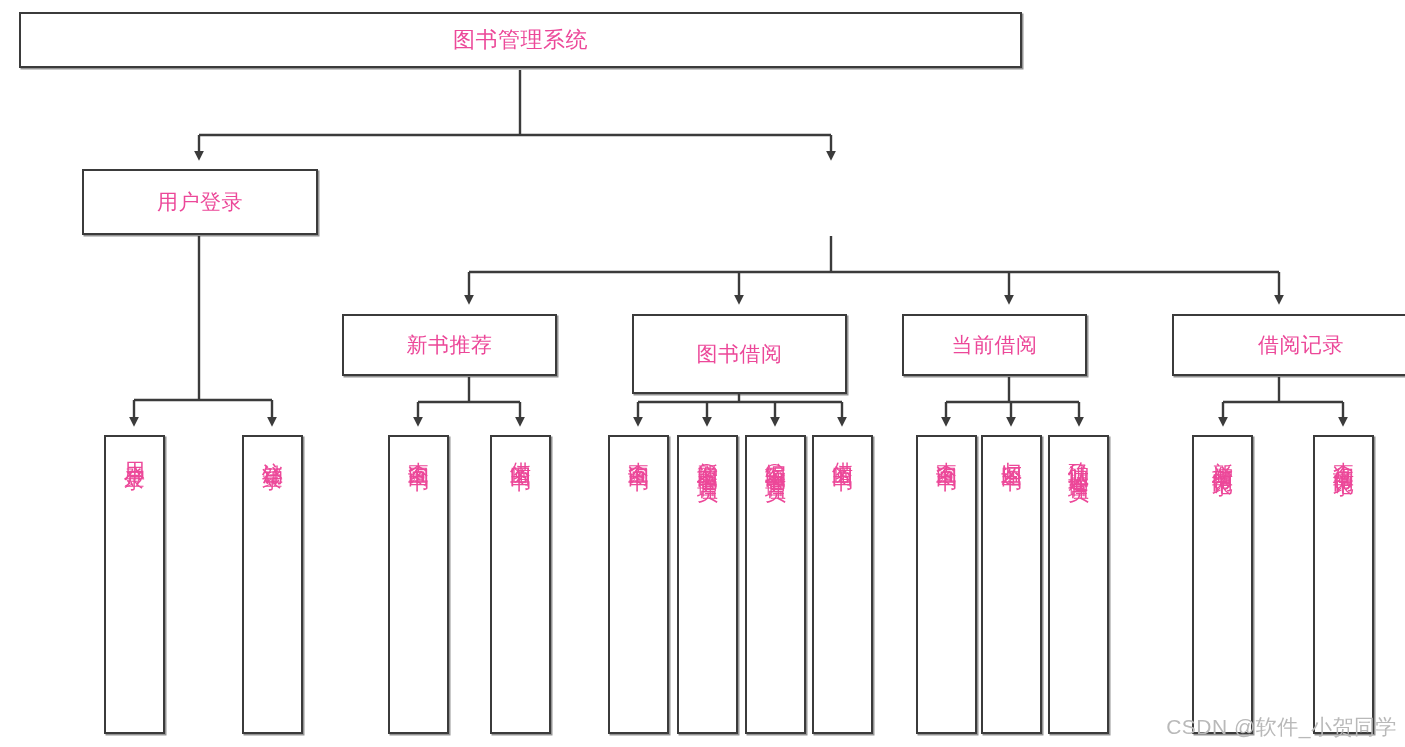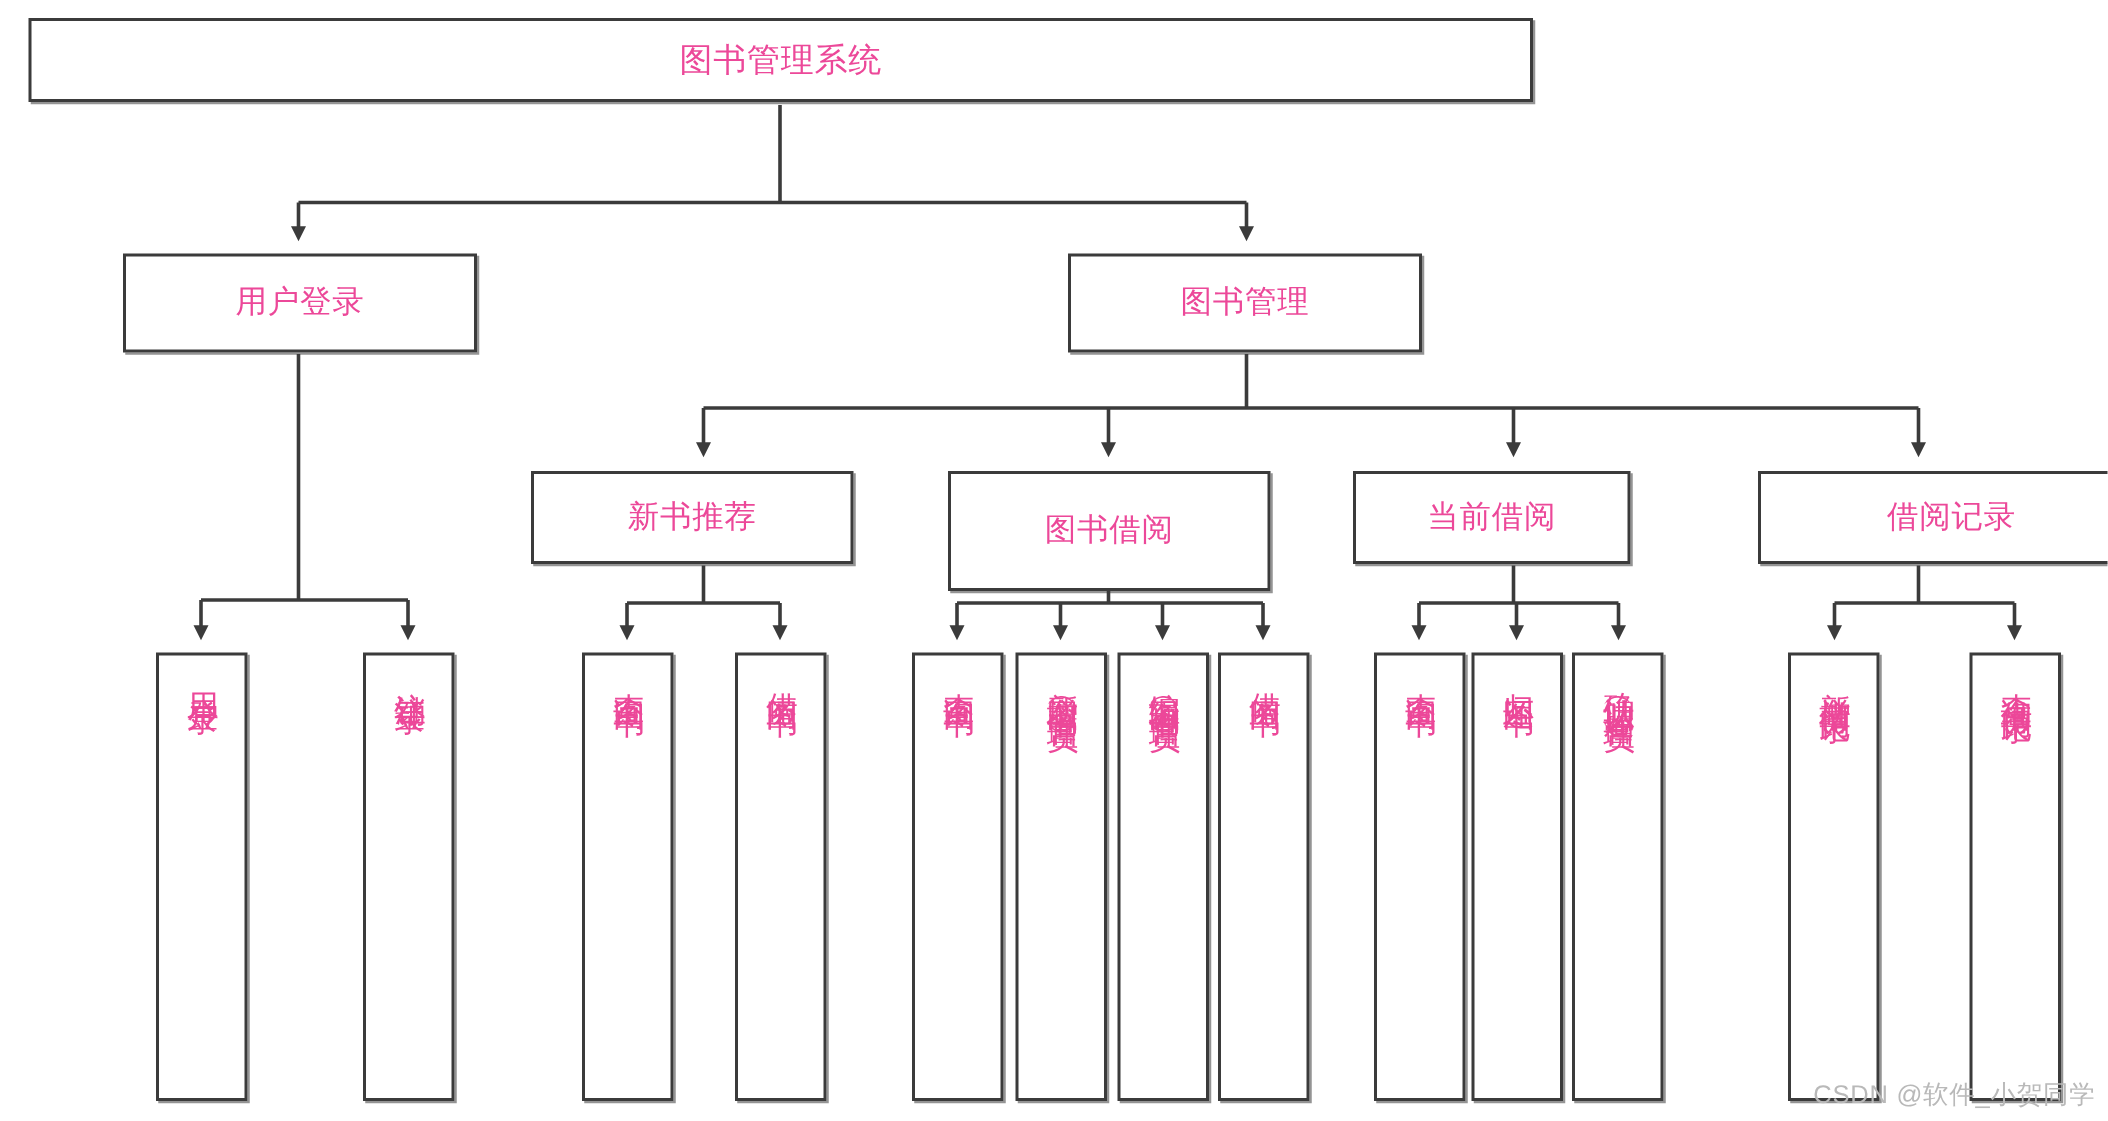--- a/index.html
+++ b/index.html
@@ -59,21 +59,21 @@
     max-height: 100%;
   }
   .node.root .label { font-size: 22px; }
   .node.lvl2 .label { font-size: 21px; }
   .node.lvl3 .label { font-size: 21px; }
 
   #watermark {
     position: absolute;
     right: 8px;
     bottom: 6px;
-    font-size: 17px;
+    font-size: 21px;
     color: #b9b9b9;
     letter-spacing: 0.5px;
     z-index: 5;
     white-space: nowrap;
   }
 </style>
 </head>
 <body>
 
 <div id="canvas">
@@ -130,25 +130,22 @@
   </svg>
 
   <div class="node root" style="left:19px; top:12px; width:1003px; height:56px;">
     <span class="label">图书管理系统</span>
   </div>
 
   <div class="node lvl2" style="left:82px; top:169px; width:236px; height:66px;">
     <span class="label">用户登录</span>
   </div>
 
-  <div class="node lvl2" style="left:712px; top:169px; width:236px; height:66px;">
-    <span class="label">图书管理</span>
-  </div>
-
-  <div class="node lvl3" style="left:354px; top:314px; width:215px; height:62px;">
+
+  <div class="node lvl3" style="left:342px; top:314px; width:215px; height:62px;">
     <span class="label">新书推荐</span>
   </div>
 
   <div class="node lvl3" style="left:632px; top:314px; width:215px; height:80px;">
     <span class="label">图书借阅</span>
   </div>
 
   <div class="node lvl3" style="left:902px; top:314px; width:185px; height:62px;">
     <span class="label">当前借阅</span>
   </div>

